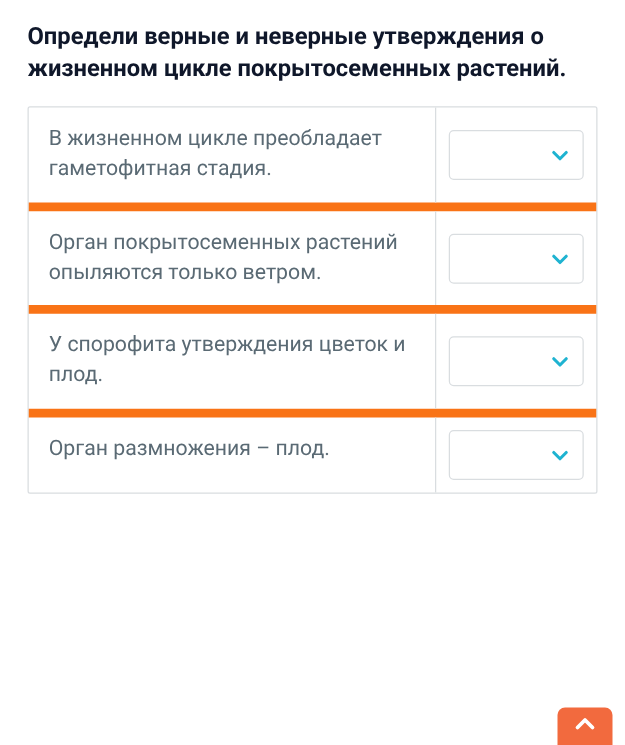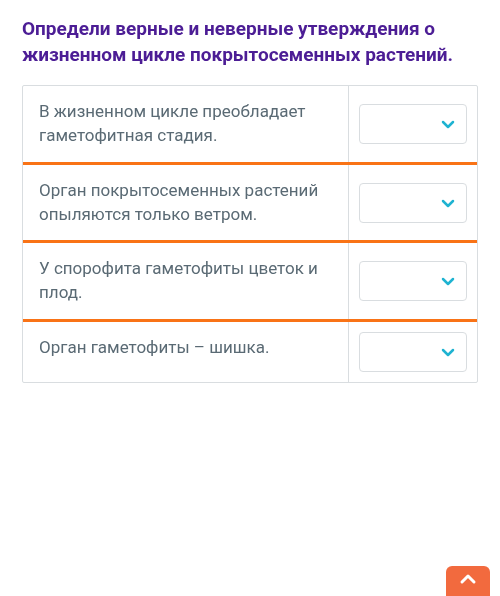--- a/index.html
+++ b/index.html
@@ -10,31 +10,31 @@
     height: 596px;
     position: relative;
     overflow: hidden;
   }
   .container {
     padding: 16px 22px 0 22px;
   }
   .question-title {
     font-size: 19px;
     font-weight: 700;
-    color: #4c1d95;
+    color: #0f172a;
     line-height: 1.35;
     margin-bottom: 18px;
   }
   .table {
     border: 1px solid #d9dde0;
     border-radius: 2px;
   }
   .row {
     display: flex;
-    border-bottom: 3px solid #f97316;
+    border-bottom: 7px solid #f97316;
   }
   .row:last-child { border-bottom: none; }
   .statement-cell {
     flex: 1;
     padding: 14px 16px;
     border-right: 1px solid #d9dde0;
     font-size: 17px;
     color: #5a6a74;
     line-height: 1.4;
   }
@@ -122,35 +122,35 @@
           <span class="chevron">
             <svg viewBox="0 0 16 16">
                 <polyline points="3,6 8,11 13,6"></polyline>
               </svg>
           </span>
         </div>
       </div>
     </div>
 
     <div class="row">
-      <div class="statement-cell">У спорофита гаметофиты цветок и плод.</div>
+      <div class="statement-cell">У спорофита утверждения цветок и плод.</div>
       <div class="dropdown-cell">
         <div class="dropdown">
           <span></span>
           <span class="chevron">
             <svg viewBox="0 0 16 16">
                 <polyline points="3,6 8,11 13,6"></polyline>
               </svg>
           </span>
         </div>
       </div>
     </div>
 
     <div class="row">
-      <div class="statement-cell">Орган гаметофиты – шишка.</div>
+      <div class="statement-cell">Орган размножения – плод.</div>
       <div class="dropdown-cell">
         <div class="dropdown">
           <span></span>
           <span class="chevron">
             <svg viewBox="0 0 16 16">
                 <polyline points="3,6 8,11 13,6"></polyline>
               </svg>
           </span>
         </div>
       </div>

